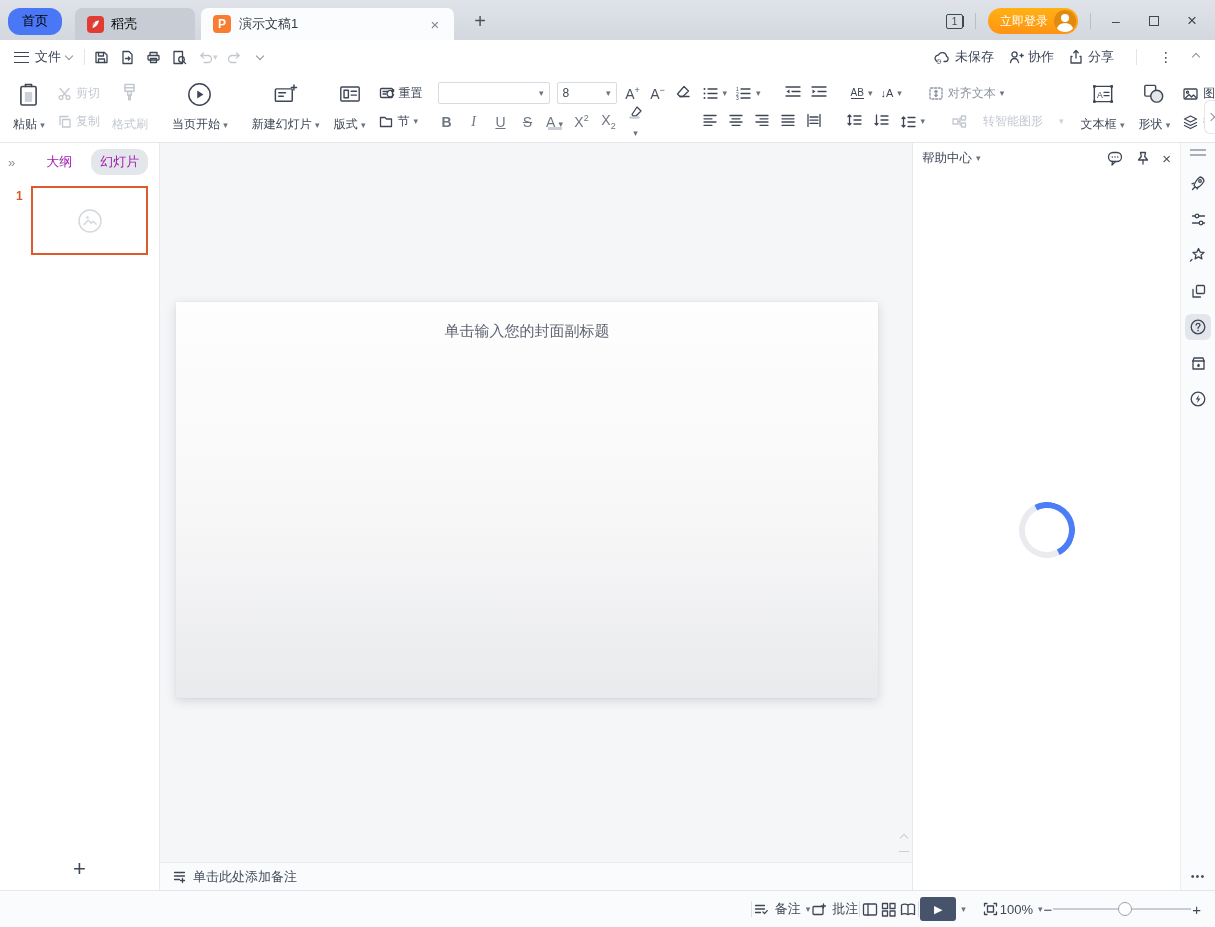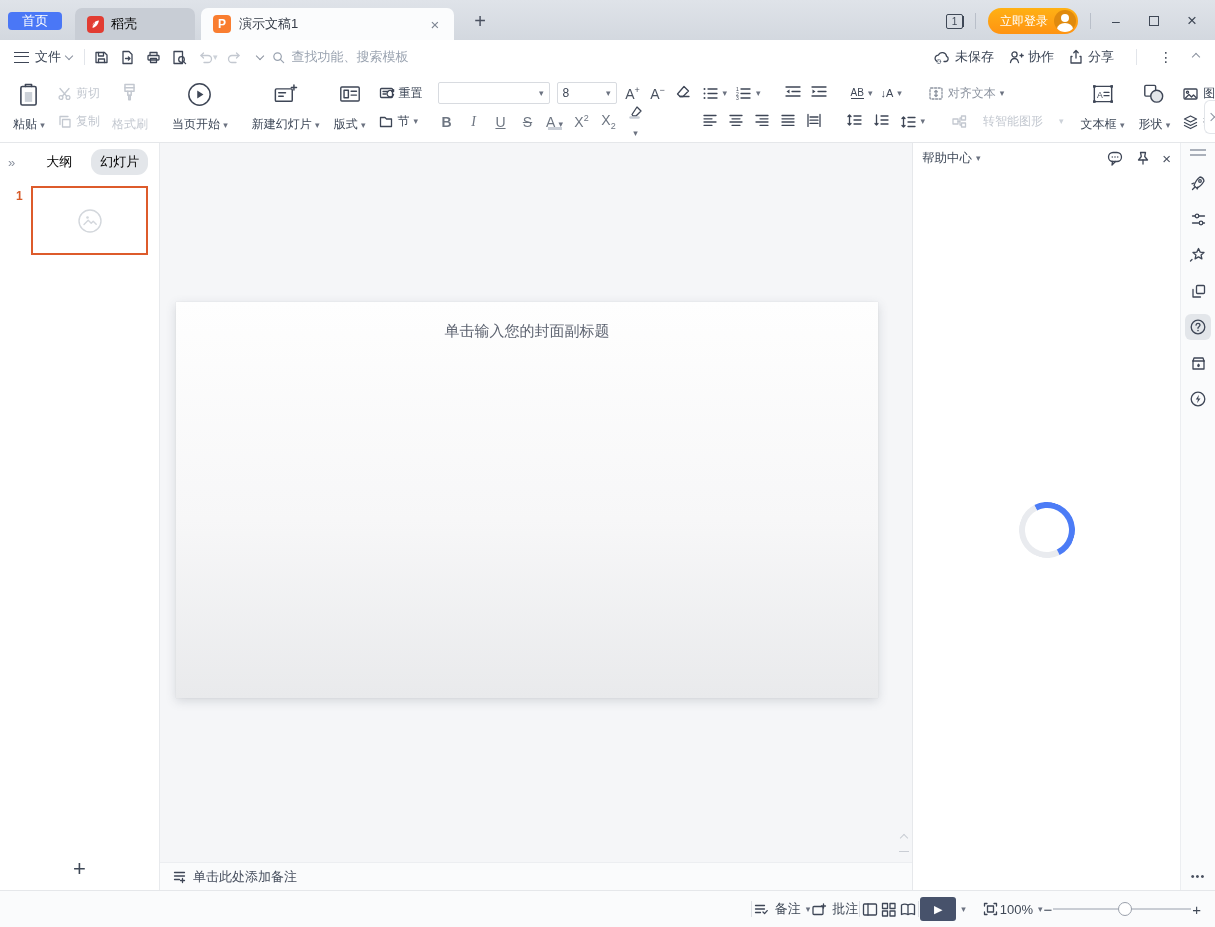--- a/index.html
+++ b/index.html
@@ -3,22 +3,22 @@
 <meta charset="utf-8">
 <style>
   * { margin:0; padding:0; box-sizing:border-box; }
   html,body { width:1215px; height:927px; overflow:hidden;
     font-family:"Liberation Sans","DejaVu Sans",sans-serif; font-size:13px; color:#3d4757; background:#fff; }
   .app { position:absolute; inset:0; }
 
   
   .titlebar { position:absolute; top:0; left:0; right:0; height:40px;
     background:linear-gradient(#dfe3e9,#d3d8df); display:flex; align-items:flex-end; }
-  .home-btn { align-self:center; margin:2px 0 0 8px; width:54px; height:18px; background:#4a77f6; color:#ffffff;
-    border-radius:4px; display:flex; align-items:center; justify-content:center; font-size:13px; }
+  .home-btn { align-self:center; margin:2px 0 0 8px; width:54px; height:27px; background:#4a77f6; color:#000000;
+    border-radius:12px; display:flex; align-items:center; justify-content:center; font-size:13px; }
   .docer-tab { height:32px; width:120px; background:#c8cdd5; border-radius:7px 7px 0 0; margin-left:13px;
     display:flex; align-items:center; gap:7px; padding:0 12px; color:#000000; }
   .docer-ic { width:17px; height:17px; border-radius:4px; background:#e23c32; position:relative; flex:0 0 auto; }
   .docer-ic svg { position:absolute; inset:0; }
   .doc-tab { height:32px; width:253px; background:#fbfcfd; border-radius:7px 7px 0 0; margin-left:6px;
     display:flex; align-items:center; gap:8px; padding:0 10px 0 12px; color:#333a46; }
   .p-ic { width:18px; height:18px; border-radius:4px; background:#f97d30; color:#fff; font-weight:bold;
     font-size:12px; display:flex; align-items:center; justify-content:center; flex:0 0 auto; }
   .tab-close { margin-left:auto; color:#7d8592; font-size:15px; width:18px; text-align:center; cursor:default; }
   .newtab { align-self:center; margin:2px 0 0 14px; font-size:20px; color:#4a5160; width:24px; text-align:center; }
@@ -78,21 +78,21 @@
   .ribbon-expand { position:absolute; right:0; top:26px; width:11px; height:34px; border:1px solid #e2e5e9; border-right:none;
     border-radius:6px 0 0 6px; background:#fff; display:flex; align-items:center; justify-content:center; }
   .ribbon-expand .chev { transform:rotate(-45deg); margin:0 0 0 2px; }
 
   
   .main { position:absolute; top:143px; bottom:37px; left:0; right:0; display:flex; }
 
   .left-panel { width:160px; background:#fff; border-right:1px solid #e8eaed; position:relative; }
   .lp-head { height:38px; display:flex; align-items:center; padding:0 8px; }
   .expand-gl { color:#8a919e; font-size:13px; }
-  .lp-tab { margin-left:22px; font-size:13px; color:#000000; padding:4px 9px; }
+  .lp-tab { margin-left:22px; font-size:13px; color:#a21caf; padding:4px 9px; }
   .lp-tab.active { background:#e3e6ea; border-radius:11px; margin-left:10px; }
   .thumb-num { position:absolute; top:46px; left:16px; color:#d75a28; font-size:12px; font-weight:bold; }
   .thumb { position:absolute; top:43px; left:31px; width:117px; height:69px; background:#fff; border:2px solid #dd5b2b;
     display:flex; align-items:center; justify-content:center; }
   .add-slide { position:absolute; bottom:8px; left:50%; transform:translateX(-50%); font-size:22px; color:#3f4856; }
 
   .canvas { flex:1; position:relative; background:#f5f6f8; }
   .slide { position:absolute; left:16px; top:159px; width:702px; height:396px;
     background:linear-gradient(180deg,#fefefe 0%,#f7f7f8 55%,#e9eaec 100%);
     box-shadow:0 3px 10px rgba(60,70,90,.18), 0 0 1px rgba(0,0,0,.10);
@@ -217,27 +217,20 @@
       </span>
       <span class="qbtn dis">
         <svg class="ic" width="16" height="16" viewBox="0 0 16 16">
             <path d="M12 6.5H5a3.5 3.5 0 000 7h4"></path>
             <path d="M9.5 4L12 6.5 9.5 9"></path>
           </svg>
       </span>
       <span class="qbtn">
           <span class="chev"></span>
         </span>
-    </div>
-    <div class="searchbox">
-      <svg class="ic" width="15" height="15" viewBox="0 0 16 16" style="stroke:#9aa3b0;">
-          <circle cx="7" cy="7" r="4"></circle>
-          <path d="M10 10l3.5 3.5"></path>
-        </svg>
-      <span>查找功能、搜索模板</span>
     </div>
     <div class="mb-right">
       <span class="mb-item">
         <svg class="ic" width="18" height="16" viewBox="0 0 18 16">
           <path d="M5.2 12.5a3.2 3.2 0 01.2-6.4 4.3 4.3 0 018.2 1.3 2.7 2.7 0 01-.6 5.1h-2"></path>
           <circle cx="5.8" cy="12.6" r="2.4" fill="#6b7482" stroke="none"></circle>
           <path d="M4.9 11.7l1.8 1.8M6.7 11.7l-1.8 1.8" stroke="#fff" stroke-width="1.1"></path>
         </svg>
         <span>未保存</span>
       </span>

